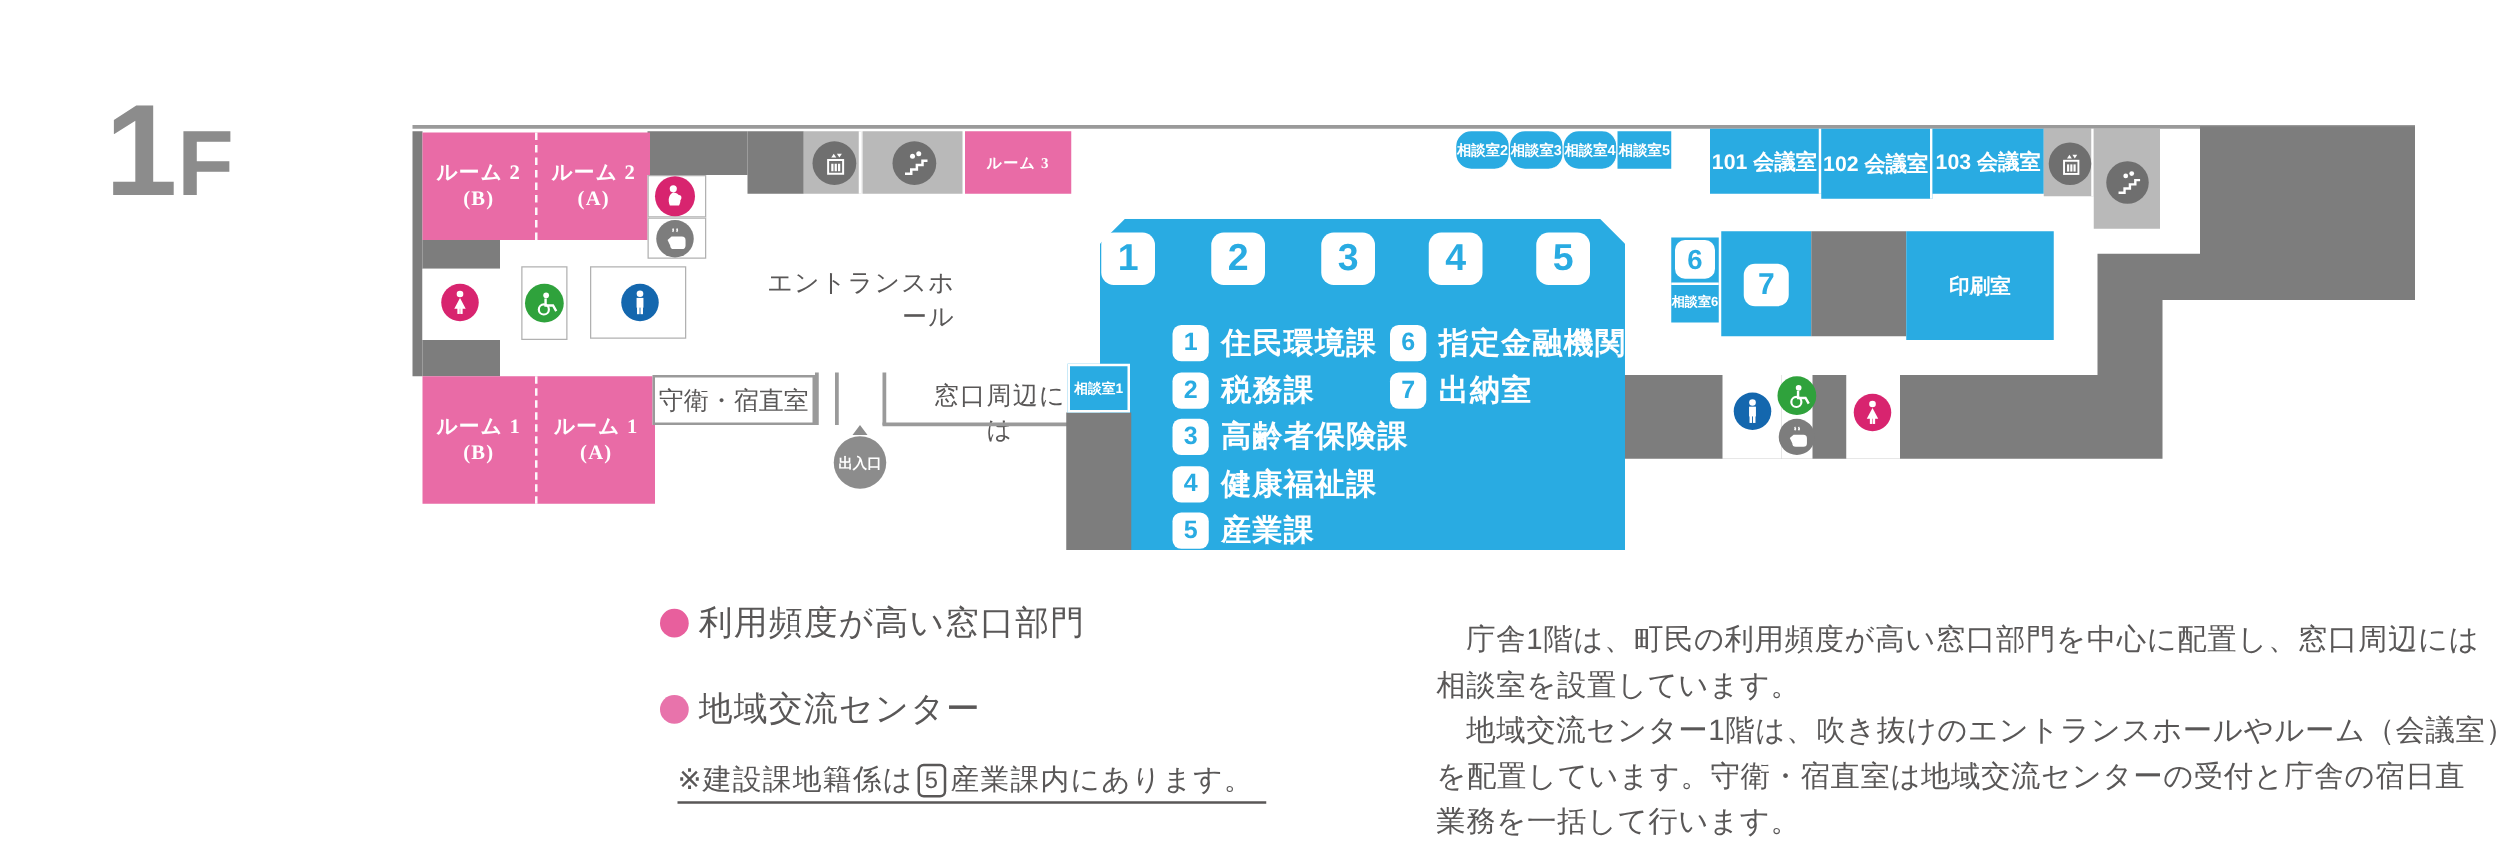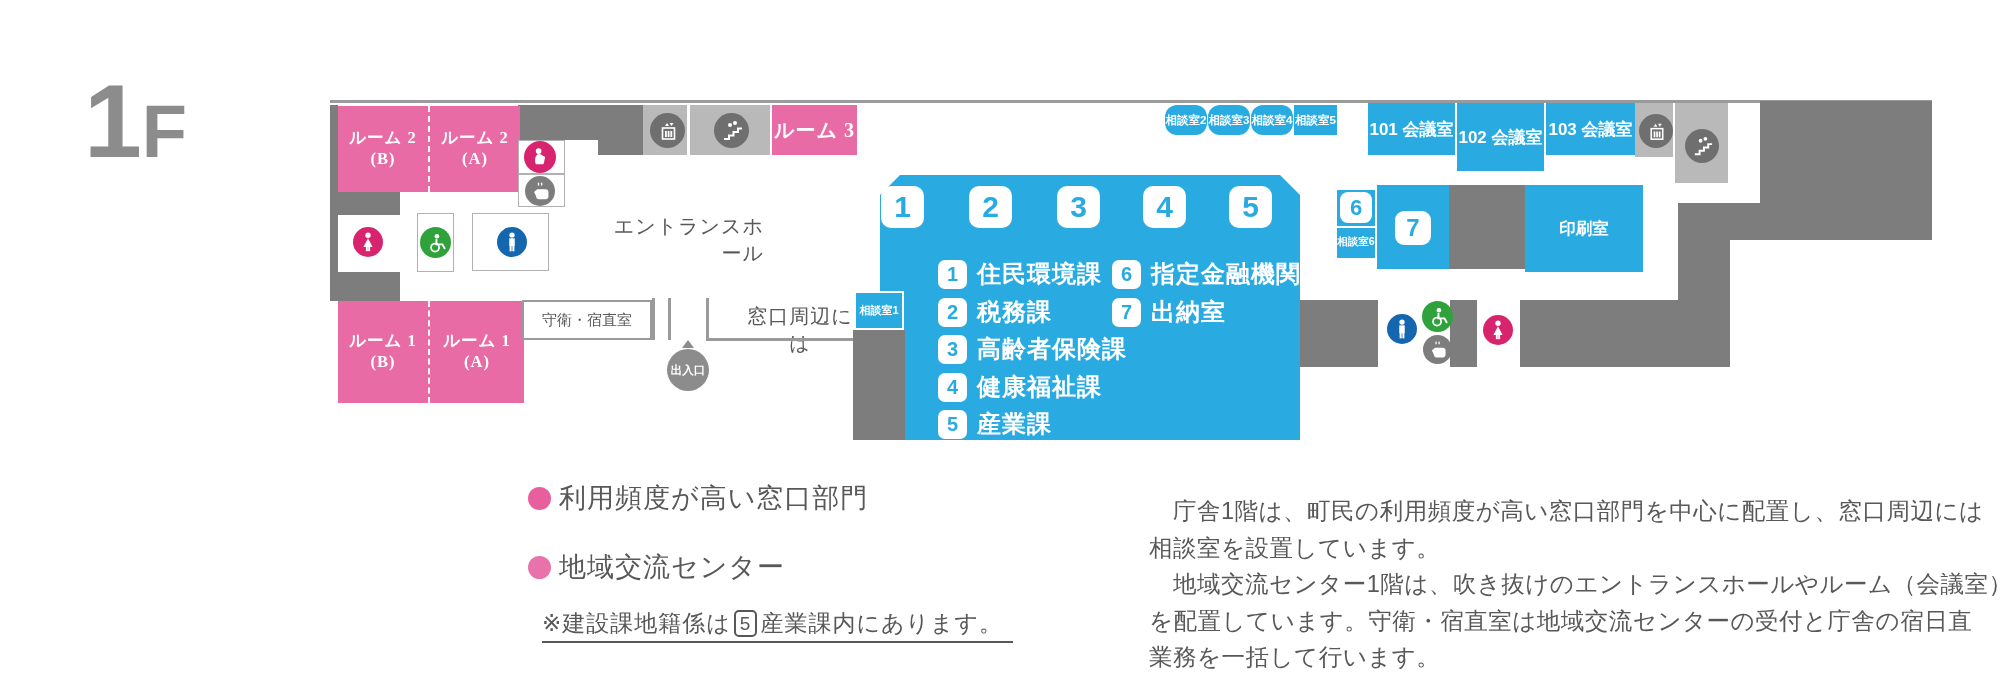--- a/index.html
+++ b/index.html
@@ -126,28 +126,28 @@
   <div class="abs lgray" style="left:690px;top:105px;width:80px;height:50px;"></div>
   <div class="abs circ" style="left:714px;top:113px;width:35px;height:35px;background:#6f6f6f;">
     <svg width="24" height="24" viewBox="0 0 24 24">
         <circle cx="10" cy="6" r="2" fill="#fff"></circle>
         <circle cx="15" cy="4" r="2" fill="#fff"></circle>
         <path d="M4 20 h5 v-3.5 h4.5 v-3.5 h4.5 v-3.5 h4" stroke="#fff" stroke-width="2" fill="none"></path>
       </svg>
   </div>
 
   <div class="abs pink room" style="left:772px;top:105px;width:85px;height:50px;">
-    <span class="lbl" style="font-size:20px;">ルーム 3</span>
+    <span class="lbl" style="font-size:12px;">ルーム 3</span>
   </div>
 
   <div class="abs graytext" style="left:604px;top:213px;width:160px;text-align:right;font-size:20px;letter-spacing:1px;">エントランスホール</div>
   <div class="abs graytext" style="left:745px;top:303px;width:110px;text-align:center;font-size:20px;letter-spacing:1px;">窓口周辺には</div>
 
   <div class="abs" style="left:522px;top:300px;width:130px;height:40px;background:#fff;border:2px solid #9a9a9a;box-sizing:border-box;display:flex;align-items:center;justify-content:center;">
-    <span class="graytext" style="font-size:15px;text-align:center;">守衛・宿直室</span>
+    <span class="graytext" style="font-size:20px;text-align:center;">守衛・宿直室</span>
   </div>
 
   <div class="abs wall" style="left:652px;top:298px;width:3px;height:42px;"></div>
   <div class="abs wall" style="left:668px;top:298px;width:3px;height:42px;"></div>
   <div class="abs wall" style="left:706px;top:298px;width:3px;height:42px;"></div>
   <div class="abs wall" style="left:706px;top:338px;width:148px;height:3px;"></div>
 
   <div class="abs" style="left:682px;top:340px;width:0;height:0;border-left:6px solid transparent;border-right:6px solid transparent;border-bottom:8px solid #8c8c8c;"></div>
   <div class="abs circ" style="left:667px;top:349px;width:42px;height:42px;background:#8c8c8c;">
     <span style="color:#fff;font-size:11.5px;font-weight:bold;">出入口</span>
@@ -207,21 +207,21 @@
   <div class="abs blue" style="left:1377px;top:185px;width:72px;height:84px;">
     <div class="badge" style="position:absolute;left:18px;top:26px;width:36px;height:34px;font-size:24px;border-radius:9px;">7</div>
   </div>
 
   <div class="abs dark" style="left:1449px;top:185px;width:76px;height:84px;"></div>
   <div class="abs blue room" style="left:1525px;top:185px;width:118px;height:87px;">
     <span style="font-size:16.5px;font-weight:bold;">印刷室</span>
   </div>
 
   <div class="abs blue meet" style="left:1368px;top:103px;width:89px;height:52px;">101 会議室</div>
-  <div class="abs blue meet" style="left:1457px;top:103px;width:89px;height:68px;">102 会議室</div>
+  <div class="abs blue meet" style="left:1457px;top:103px;width:89px;height:56px;">102 会議室</div>
   <div class="abs blue meet" style="left:1546px;top:103px;width:89px;height:52px;border-right:none;">103 会議室</div>
 
   <div class="abs lgray" style="left:1635px;top:103px;width:40px;height:54px;border-right:2px solid #fff;box-sizing:border-box;"></div>
   <div class="abs circ" style="left:1639px;top:114px;width:34px;height:34px;background:#6f6f6f;">
     <svg width="23" height="23" viewBox="0 0 24 24">
         <path d="M9 7 l2 -3 2 3 z" fill="#fff"></path>
         <path d="M13.5 4 h4 l-2 3 z" fill="#fff"></path>
         <rect x="6.5" y="9" width="12" height="11" fill="none" stroke="#fff" stroke-width="1.6"></rect>
         <rect x="9" y="12" width="1.8" height="6" fill="#fff"></rect>
         <rect x="11.7" y="12" width="1.8" height="6" fill="#fff"></rect>

